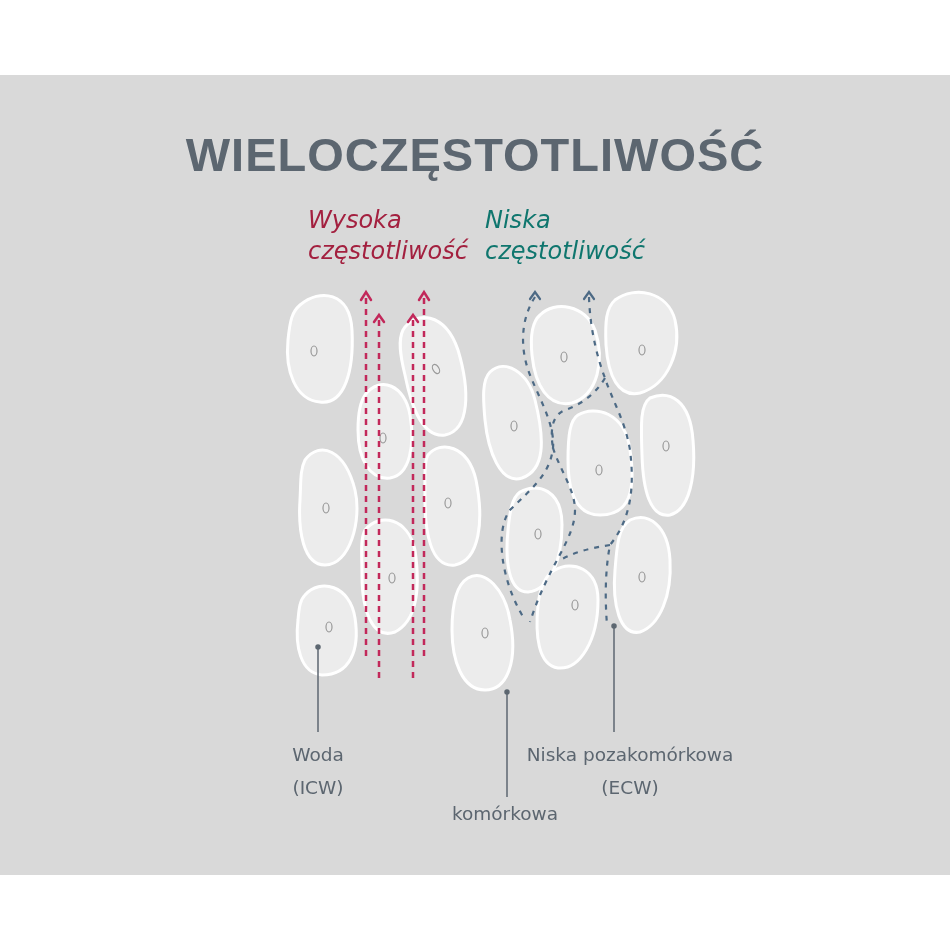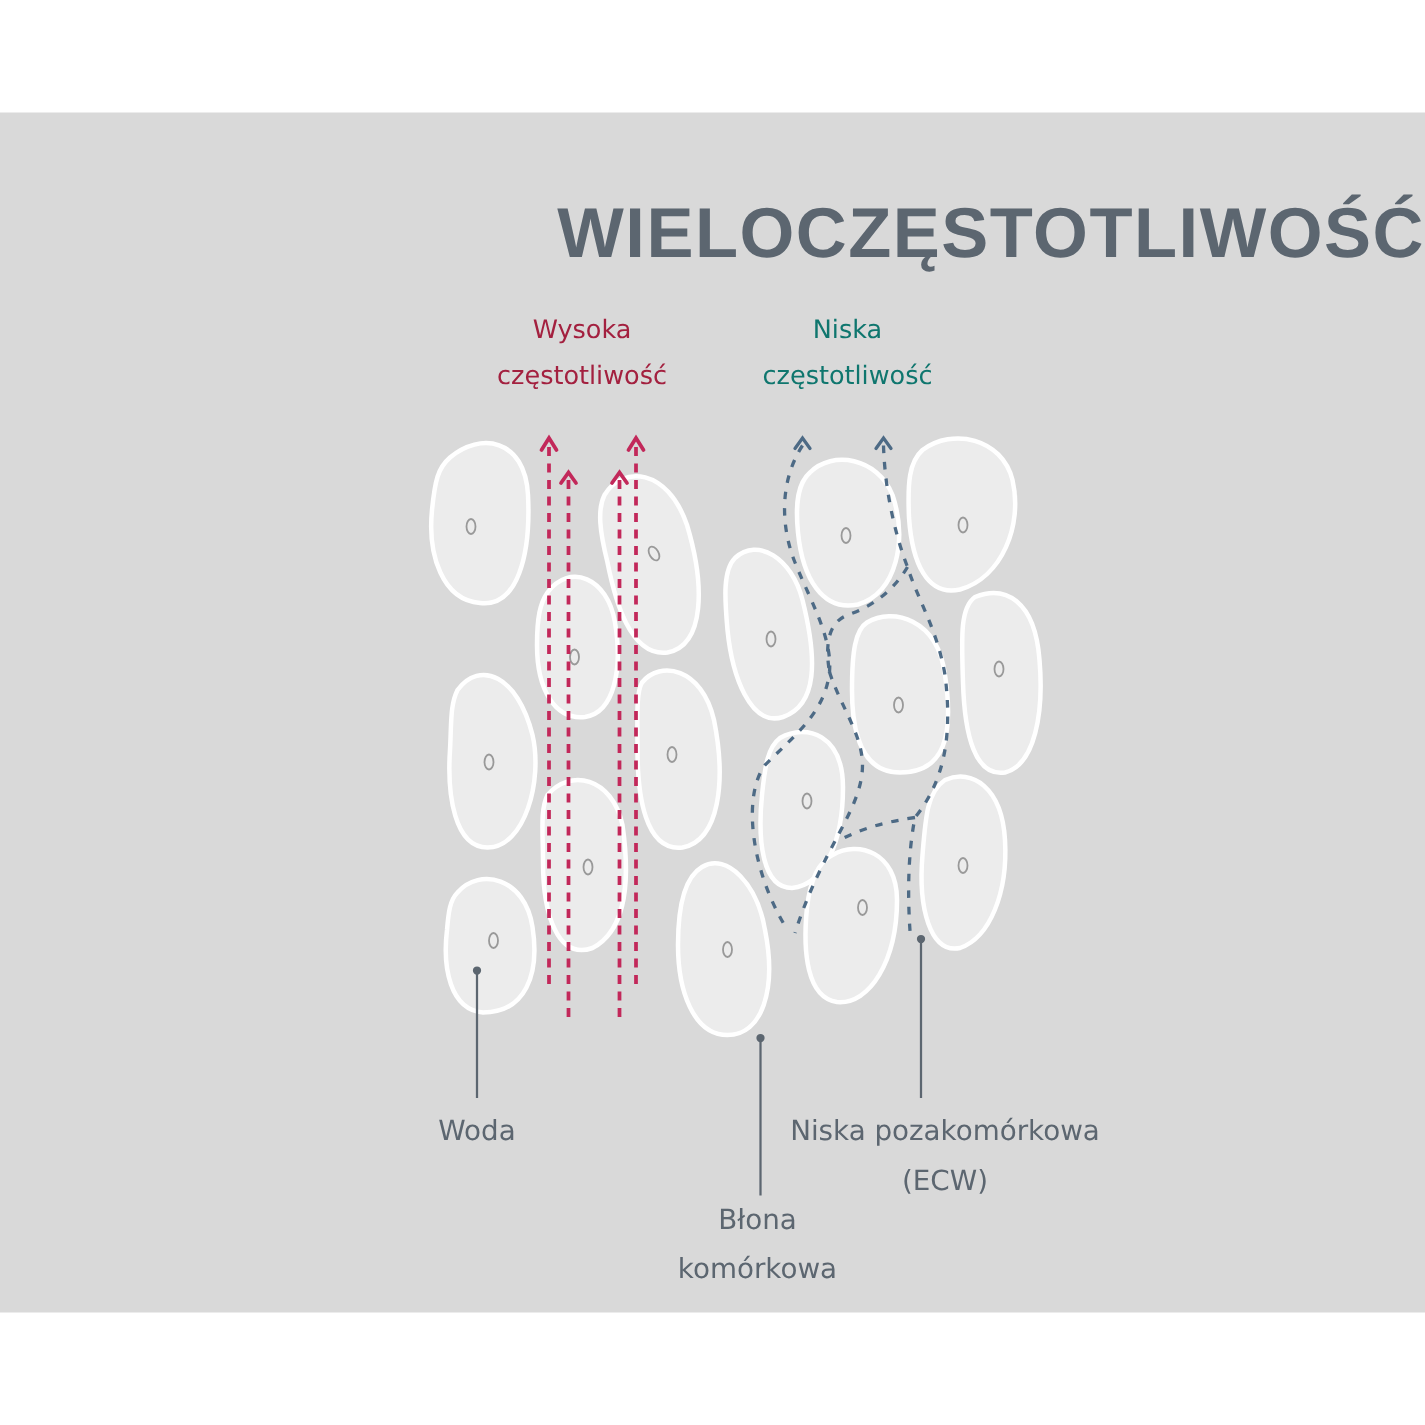--- a/index.html
+++ b/index.html
@@ -3,31 +3,32 @@
   <meta charset="utf-8">
   <style>
     html, body { margin: 0; padding: 0; background: #ffffff; }
     body { width: 950px; height: 950px; position: relative; overflow: hidden; }
     .panel {
       position: absolute; left: 0; top: 75px; width: 950px; height: 800px;
       background: #d9d9d9;
     }
     .title {
       position: absolute; left: 0; width: 950px; top: 127px;
-      text-align: right;
+      text-align: center;
       font-family: "Liberation Sans", sans-serif;
       font-weight: 700; font-size: 47px; letter-spacing: 1px;
       color: #5c6670;
       margin: 0;
     }
     .freq-label {
       position: absolute;
       font-family: "DejaVu Sans", sans-serif;
-      font-size: 17px; line-height: 31px; text-align: center;
+      font-size: 24px; line-height: 31px; text-align: left;
       white-space: nowrap;
+      font-style: italic;
     }
     .freq-high { left: 308px; width: 160px; top: 205px; color: #a3203f; }
     .freq-low  { left: 485px; width: 160px; top: 205px; color: #0f766e; }
     .freq-label span { display: block; }
     svg.diagram { position: absolute; left: 0; top: 0; }
     .callout {
       position: absolute;
       font-family: "DejaVu Sans", sans-serif;
       font-size: 18.5px; line-height: 33px; color: #5c6670; text-align: center;
       white-space: nowrap;
@@ -160,21 +161,21 @@
     <circle cx="318" cy="647" r="2"></circle>
     <line x1="507" y1="692" x2="507" y2="797"></line>
     <circle cx="507" cy="692" r="2"></circle>
     <line x1="614" y1="626" x2="614" y2="732"></line>
     <circle cx="614" cy="626" r="2"></circle>
   </g>
 </svg>
 
 <div class="callout c-icw">
   <span>Woda</span>
+  <span>(ICW)</span>
 </div>
 <div class="callout c-membrane">
-  <span>Błona</span>
   <span>komórkowa</span>
 </div>
 <div class="callout c-ecw">
   <span>Niska pozakomórkowa</span>
   <span>(ECW)</span>
 </div>
 
 </body></html>

